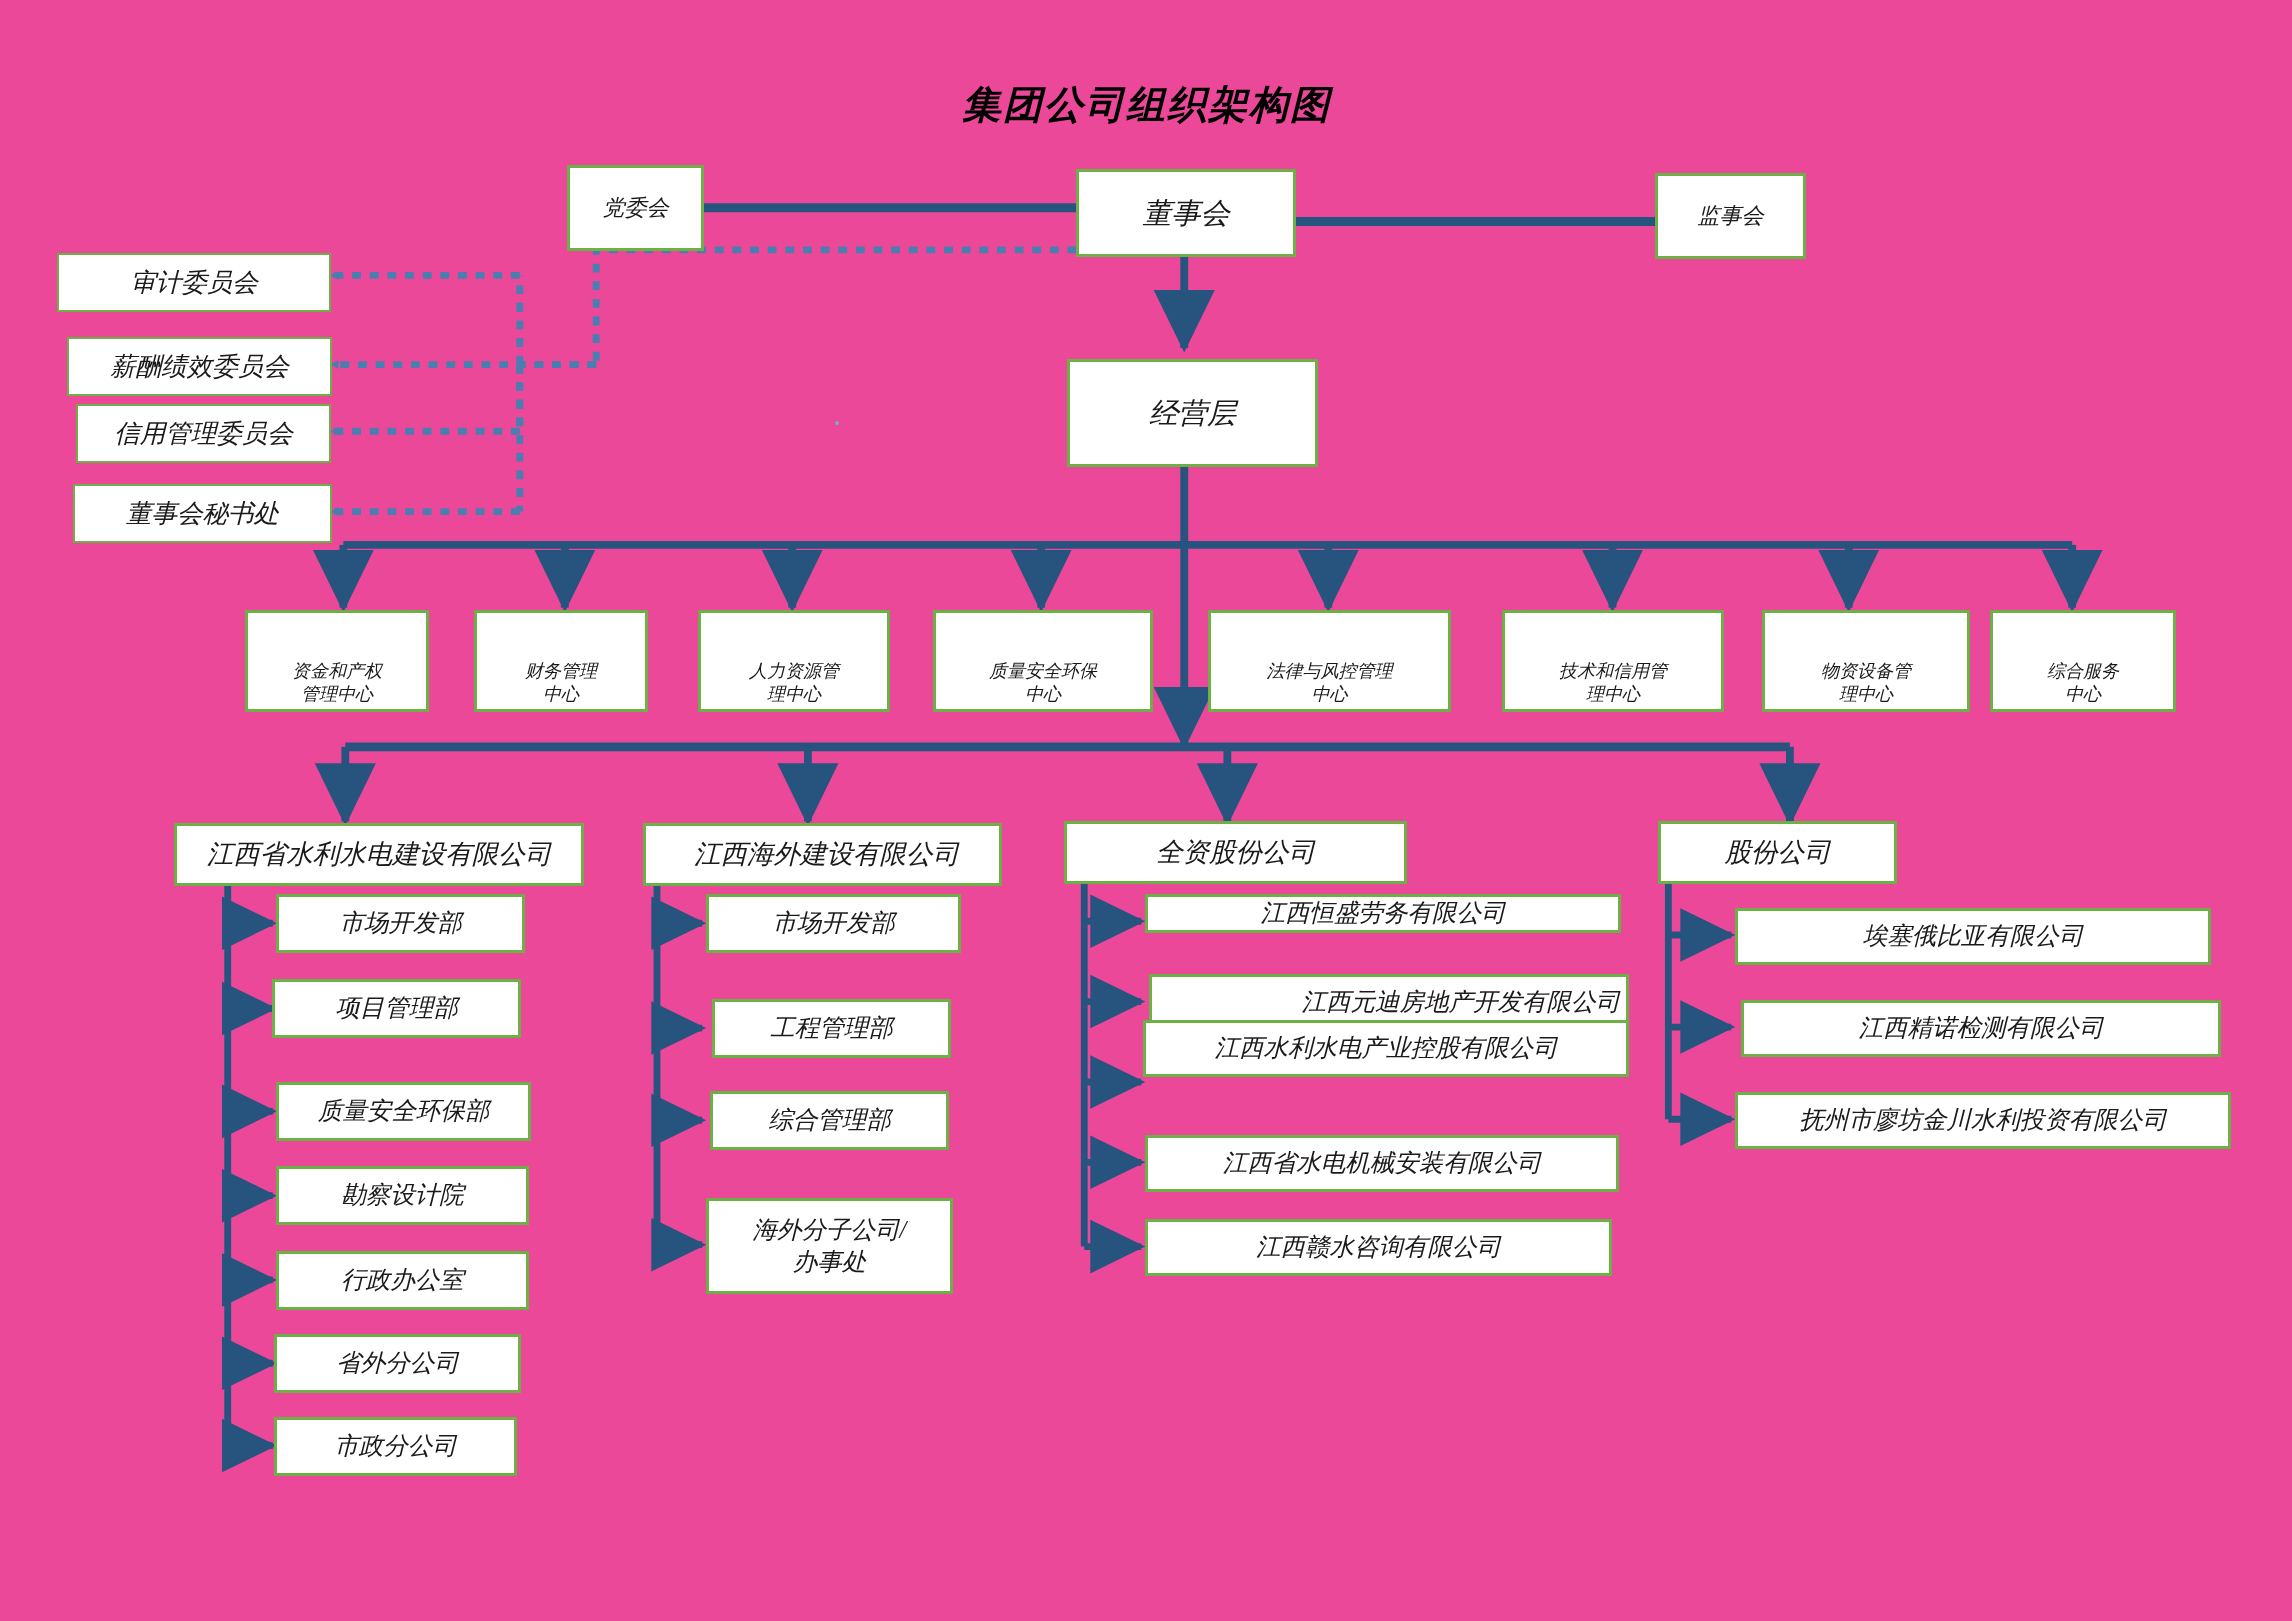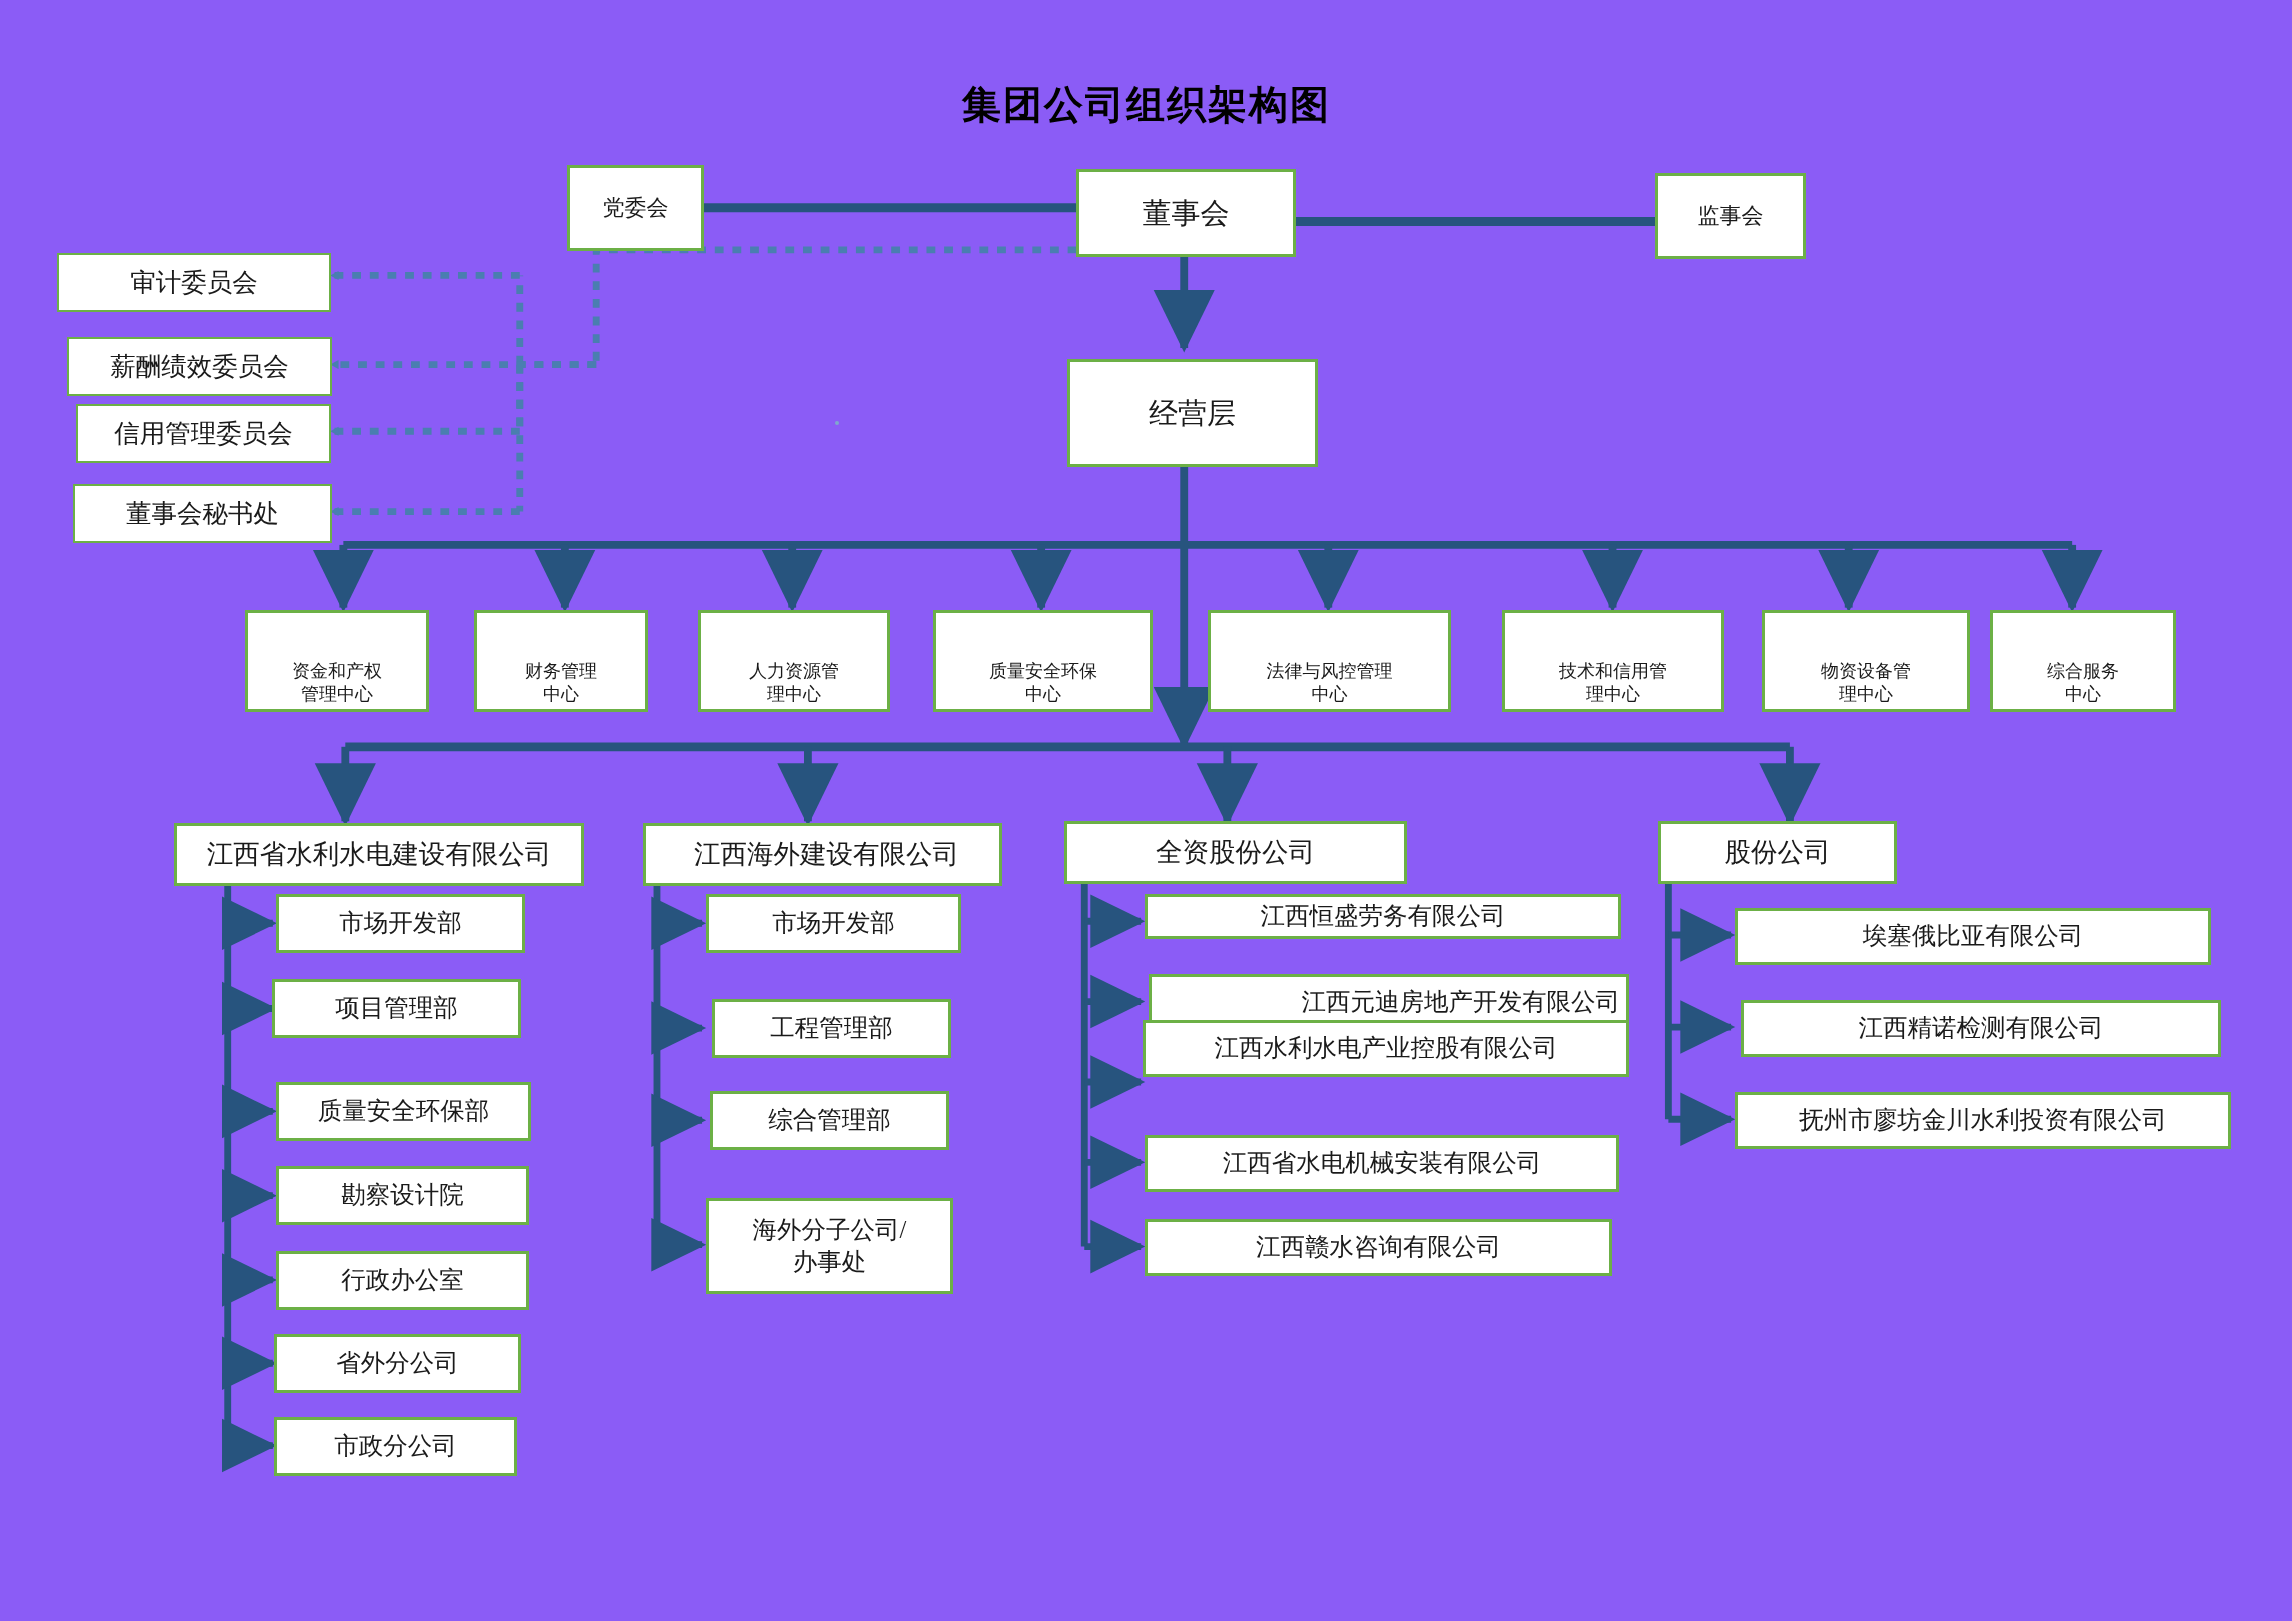--- a/index.html
+++ b/index.html
@@ -2,22 +2,23 @@
 <html lang="zh"><head>
 <meta charset="utf-8">
 <title>集团公司组织架构图</title>
 <style>
   html,body{margin:0;padding:0;background:#ffffff;}
   body{font-family:"Liberation Serif","DejaVu Serif",serif;}
   #canvas{
     position:relative;
     width:2293px;
     height:1621px;
-    background:#8b5cf6;
+    background:#ec4899;
     overflow:hidden;
+    font-style:italic;
   }
   #wires{
     position:absolute;
     left:0;top:0;
     width:2293px;
     height:1621px;
     pointer-events:none;
   }
   .title{
     position:absolute;
@@ -249,21 +250,21 @@
     <span class="lbl">工程管理部</span>
   </div>
   <div class="node n-dept" style="left:710px;top:1091px;width:239px;height:59px;">
     <span class="lbl">综合管理部</span>
   </div>
   <div class="node n-dept" style="left:706px;top:1198px;width:247px;height:96px;flex-direction:column;">
     <span class="lbl">海外分子公司/</span>
     <span class="lbl">办事处</span>
   </div>
 
-  <div class="node n-co" style="left:1145px;top:894px;width:476px;height:45px;">
+  <div class="node n-co" style="left:1145px;top:894px;width:476px;height:39px;">
     <span class="lbl">江西恒盛劳务有限公司</span>
   </div>
   <div class="node n-co" style="left:1149px;top:974px;width:480px;height:57px;text-align:right;">
     <span class="lbl">江西元迪房地产开发有限公司</span>
   </div>
   <div class="node n-co" style="left:1143px;top:1020px;width:486px;height:57px;">
     <span class="lbl">江西水利水电产业控股有限公司</span>
   </div>
   <div class="node n-co" style="left:1145px;top:1135px;width:474px;height:57px;">
     <span class="lbl">江西省水电机械安装有限公司</span>

